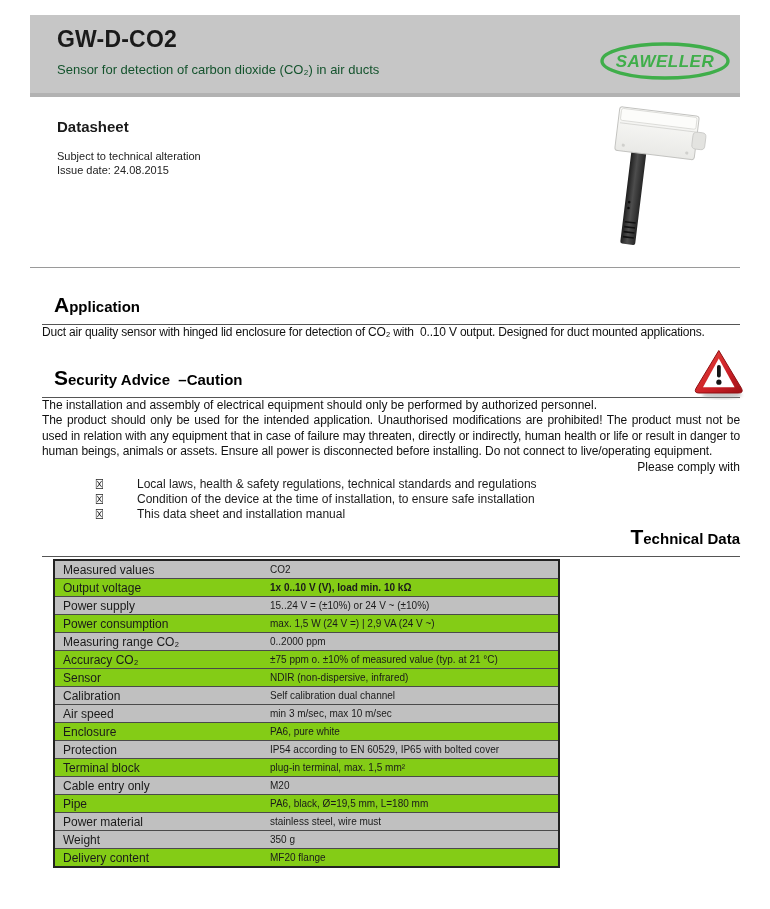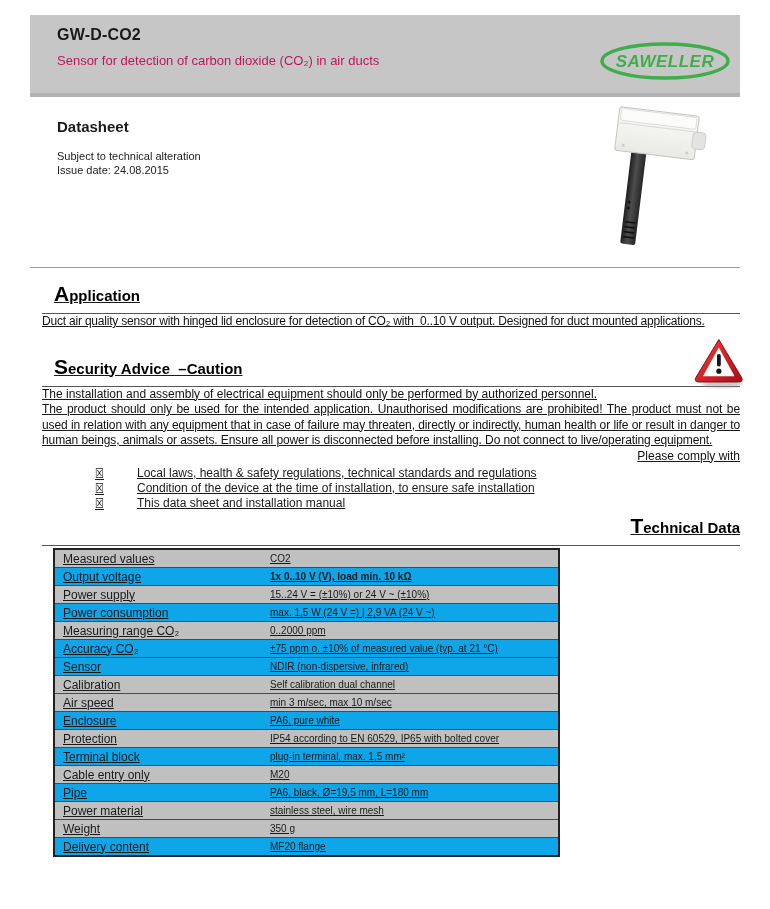--- a/index.html
+++ b/index.html
@@ -8,32 +8,32 @@
     background:#ffffff;
     font-family:"Liberation Sans","DejaVu Sans",sans-serif;
     color:#1a1a1a;
   }
   
   .header{
     position:absolute;left:30px;top:15px;right:30px;height:82px;
     background:#c6c6c6;border-bottom:4px solid #b2b2b2;box-sizing:border-box;
     padding:11px 0 0 27px;
   }
-  .header .title{font-size:16px;font-weight:bold;letter-spacing:.2px;margin:0;}
-  .header .subtitle{font-size:13px;margin-top:9px;color:#be185d;}
+  .header .title{font-size:23px;font-weight:bold;letter-spacing:.2px;margin:0;}
+  .header .subtitle{font-size:13px;margin-top:9px;color:#14532d;}
   .logo{position:absolute;top:26px;right:8px;width:134px;height:40px;}
   
   .meta{position:absolute;left:57px;top:118px;}
   .meta .doc-type{font-size:15px;font-weight:bold;margin:0 0 14px 0;}
   .meta .note{font-size:11px;line-height:14px;color:#222;}
   .product-photo{position:absolute;left:595px;top:103px;width:130px;height:150px;}
   
   .divider{position:absolute;left:30px;right:30px;top:267px;border-top:1px solid #9a9a9a;}
   
-  .content{position:absolute;left:42px;right:30px;top:283px;font-size:12px;text-decoration:underline;}
+  .content{position:absolute;left:42px;right:30px;top:294px;font-size:12px;}
   h2.sec-h{
     font-size:15px;font-weight:bold;margin:0;padding:0 0 6px 12px;
     border-bottom:1px solid #555;line-height:22px;color:#000;
   }
   h2.sec-h::first-letter{font-size:21px;}
   .content p{margin:0;line-height:15.5px;color:#111;}
   .p-app{margin-top:10px;white-space:nowrap;overflow:hidden;letter-spacing:-0.2px;}
   .sec-wrap{position:relative;margin-top:26px;}
   .p-sec1{margin-top:9px;}
   .p-sec2{margin-top:7px;text-align:justify;letter-spacing:-0.1px;}
@@ -42,21 +42,21 @@
   ul.comply{list-style:none;margin:2px 0 0 0;padding:0 0 0 53px;}
   ul.comply li{line-height:15px;display:flex;align-items:center;}
   .checkbox{
     display:inline-block;transform:scaleX(.72);transform-origin:left center;
     font-size:14px;margin-right:28px;color:#222;width:14px;
   }
   .tech-h{margin-top:4px !important;text-align:right;}
   
   .spec-table{
     margin:2px 0 0 11px;width:507px;box-sizing:border-box;
-    border:2px solid #222;background:#0ea5e9;
+    border:2px solid #222;background:#84cc16;
   }
   .spec-row{display:flex;height:17px;align-items:center;border-bottom:1px solid #4a4a4a;}
   .spec-row:last-child{border-bottom:none;}
   .spec-row.gray{background:#c0c0c0;}
   .spec-label{width:215px;padding-left:8px;box-sizing:border-box;flex-shrink:0;font-size:12px;}
   .spec-value{font-size:10px;white-space:nowrap;}
   .spec-value.bold{font-weight:bold;}
 </style>
 </head>
 <body>
@@ -226,21 +226,21 @@
         <div class="spec-value">M20</div>
       </div>
 
       <div class="spec-row white">
         <div class="spec-label">Pipe</div>
         <div class="spec-value">PA6, black, Ø=19,5 mm, L=180 mm</div>
       </div>
 
       <div class="spec-row gray">
         <div class="spec-label">Power material</div>
-        <div class="spec-value">stainless steel, wire mesh</div>
+        <div class="spec-value">stainless steel, wire must</div>
       </div>
 
 
       <div class="spec-row gray">
         <div class="spec-label">Weight</div>
         <div class="spec-value">350 g</div>
       </div>
 
       <div class="spec-row white">
         <div class="spec-label">Delivery content</div>

